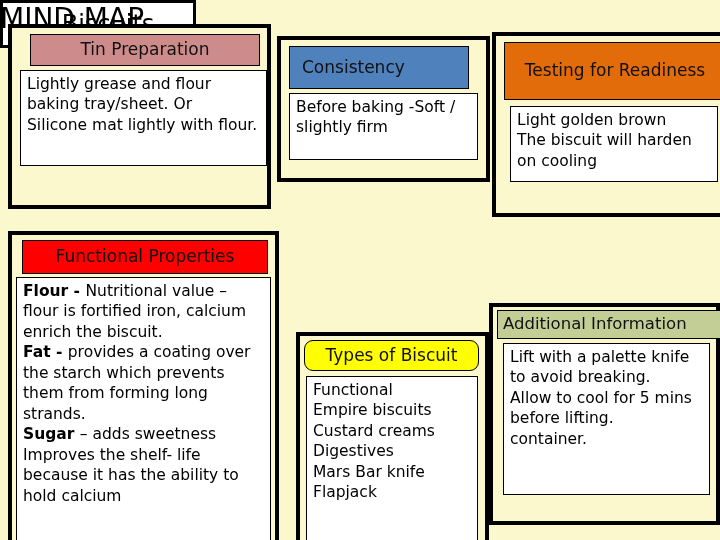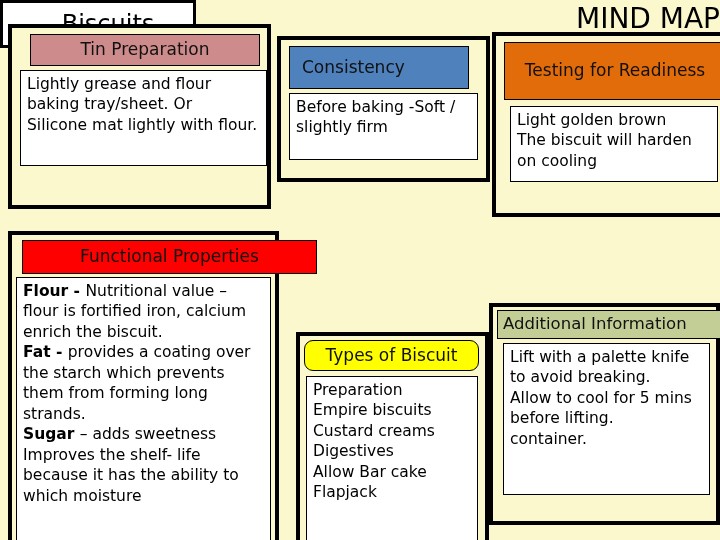--- a/index.html
+++ b/index.html
@@ -4,21 +4,21 @@
 <style>
   html,body{margin:0;padding:0;}
   body{
     width:720px;height:540px;overflow:hidden;
     background:#fcf8cd;
     font-family:"DejaVu Sans","Liberation Sans",sans-serif;
     position:relative;
   }
   .canvas{position:absolute;left:0;top:0;width:720px;height:540px;}
   .title{
-    position:absolute;left:0;top:2px;width:720px;text-align:right;
+    position:absolute;left:0;top:2px;width:720px;text-align:left;
     font-size:28px;color:#000;letter-spacing:0px;font-weight:400;
     font-family:"DejaVu Sans","Liberation Sans",sans-serif;
   }
   
   .group{
     position:absolute;
     background:#fcf8cd;
     border:4px solid #000;
     box-sizing:border-box;
   }
@@ -53,21 +53,21 @@
   #grp-cons     {left:277px;top:36px;  width:213px; height:146px;}
   #hdr-cons     {left:8px;  top:6px;   width:180px; height:43px; background:#4f81bd;
                  justify-content:flex-start;text-align:left;padding-left:12px;}
   #bdy-cons     {left:8px;  top:53px;  width:189px; height:67px;}
 
   #grp-test     {left:492px;top:32px;  width:236px; height:185px;}
   #hdr-test     {left:8px;  top:6px;   width:222px; height:58px; background:#e36c0a;}
   #bdy-test     {left:14px; top:70px;  width:208px; height:76px;}
 
   #grp-func     {left:8px;  top:231px; width:271px; height:315px;}
-  #hdr-func     {left:10px; top:5px;   width:295px; height:34px; background:#fe0000;}
+  #hdr-func     {left:10px; top:5px;   width:246px; height:34px; background:#fe0000;}
   #bdy-func     {left:4px;  top:42px;  width:255px; height:266px;
                  background:#ffffff;border:1px solid #000;font-size:15.5px;}
 
   #box-biscuits {left:295px;top:220px; width:196px; height:48px;
                  background:#ffffff;border:3px solid #000;box-sizing:border-box;
                  display:flex;align-items:center;justify-content:center;
                  font-size:24px;color:#000;padding-left:20px;}
 
   #grp-types    {left:296px;top:332px; width:193px; height:214px;}
   #hdr-types    {left:4px;  top:4px;   width:175px; height:31px; background:#ffff00;
@@ -118,35 +118,35 @@
       <p>
         <b>Flour - </b><span>Nutritional value – flour is fortified iron, calcium enrich the biscuit.</span>
       </p>
       <p>
         <b>Fat - </b><span>provides a coating over the starch which prevents them from forming long strands.</span>
       </p>
       <p>
         <b>Sugar </b><span>– adds sweetness</span>
       </p>
       <p>
-        <b></b><span> Improves the shelf- life because it has the ability to which moisture</span>
+        <b></b><span> Improves the shelf- life because it has the ability to hold calcium</span>
       </p>
     </div>
   </div>
 
   <div id="box-biscuits">Biscuits</div>
 
   <div class="group" id="grp-types">
     <div class="hdr" id="hdr-types">Types of Biscuit</div>
     <div class="body" id="bdy-types">
-      <p>Preparation</p>
+      <p>Functional</p>
       <p>Empire biscuits</p>
       <p>Custard creams</p>
       <p>Digestives</p>
-      <p>Allow Bar cake</p>
+      <p>Mars Bar knife</p>
       <p>Flapjack</p>
     </div>
   </div>
 
   <div class="group" id="grp-addl">
     <div class="hdr" id="hdr-addl">Additional Information</div>
     <div class="body" id="bdy-addl">
       <p>Lift with a palette knife</p>
       <p>to avoid breaking.</p>
       <p>Allow to cool for 5 mins</p>

